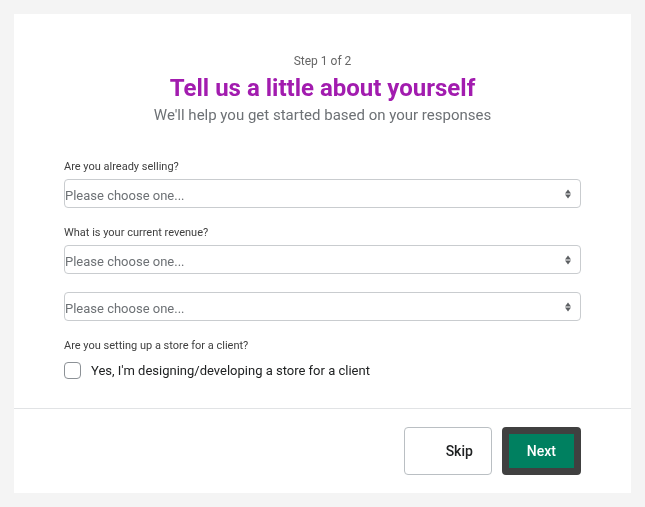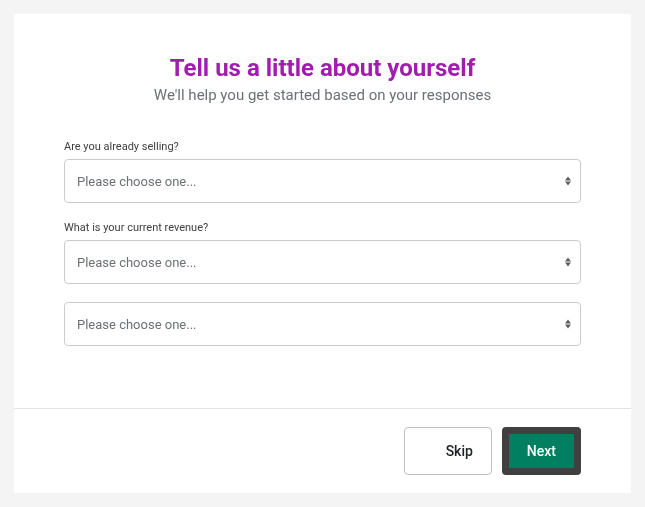--- a/index.html
+++ b/index.html
@@ -52,31 +52,31 @@
       display: block;
       font-size: 11px;
       color: #404040;
       margin-bottom: 6px;
     }
     .select-wrap {
       position: relative;
     }
     .select-input {
       width: 100%;
-      padding: 8px 30px 8px 12px;
+      padding: 8px 30px 8px 0;
       font-size: 13px;
       color: #6d7175;
       background: #ffffff;
       border: 1px solid #c9cccf;
       border-radius: 4px;
       cursor: pointer;
       appearance: none;
       -webkit-appearance: none;
       text-align: left;
-      height: 44px;
+      height: 29px;
       font-family: inherit;
     }
     .select-arrows {
       position: absolute;
       right: 10px;
       top: 50%;
       transform: translateY(-50%);
       pointer-events: none;
       display: flex;
       flex-direction: column;
@@ -142,20 +142,21 @@
       color: #ffffff;
       border: 7px solid #404040;
     }
   </style>
 </head>
 <body>
 
 <div class="card">
   <div class="content">
     <div class="header">
+      <div class="step-indicator">Step 1 of 2</div>
       <h1 class="title">Tell us a little about yourself</h1>
       <div class="subtitle">We'll help you get started based on your responses</div>
     </div>
 
     <div class="form-group">
       <label class="form-label">Are you already selling?</label>
       <div class="select-wrap">
         <button class="select-input">Please choose one...</button>
         <div class="select-arrows">
           <div class="arrow-up"></div>
@@ -178,19 +179,26 @@
     <div class="form-group">
       <div class="select-wrap">
         <button class="select-input">Please choose one...</button>
         <div class="select-arrows">
           <div class="arrow-up"></div>
           <div class="arrow-down"></div>
         </div>
       </div>
     </div>
 
+    <div class="checkbox-section">
+      <label class="form-label">Are you setting up a store for a client?</label>
+      <div class="checkbox-row">
+        <div class="checkbox"></div>
+        <span class="checkbox-label">Yes, I'm designing/developing a store for a client</span>
+      </div>
+    </div>
   </div>
 
   <div class="footer">
     <button class="btn btn-skip">Skip</button>
     <button class="btn btn-next">Next</button>
   </div>
 </div>
 
 </body></html>

